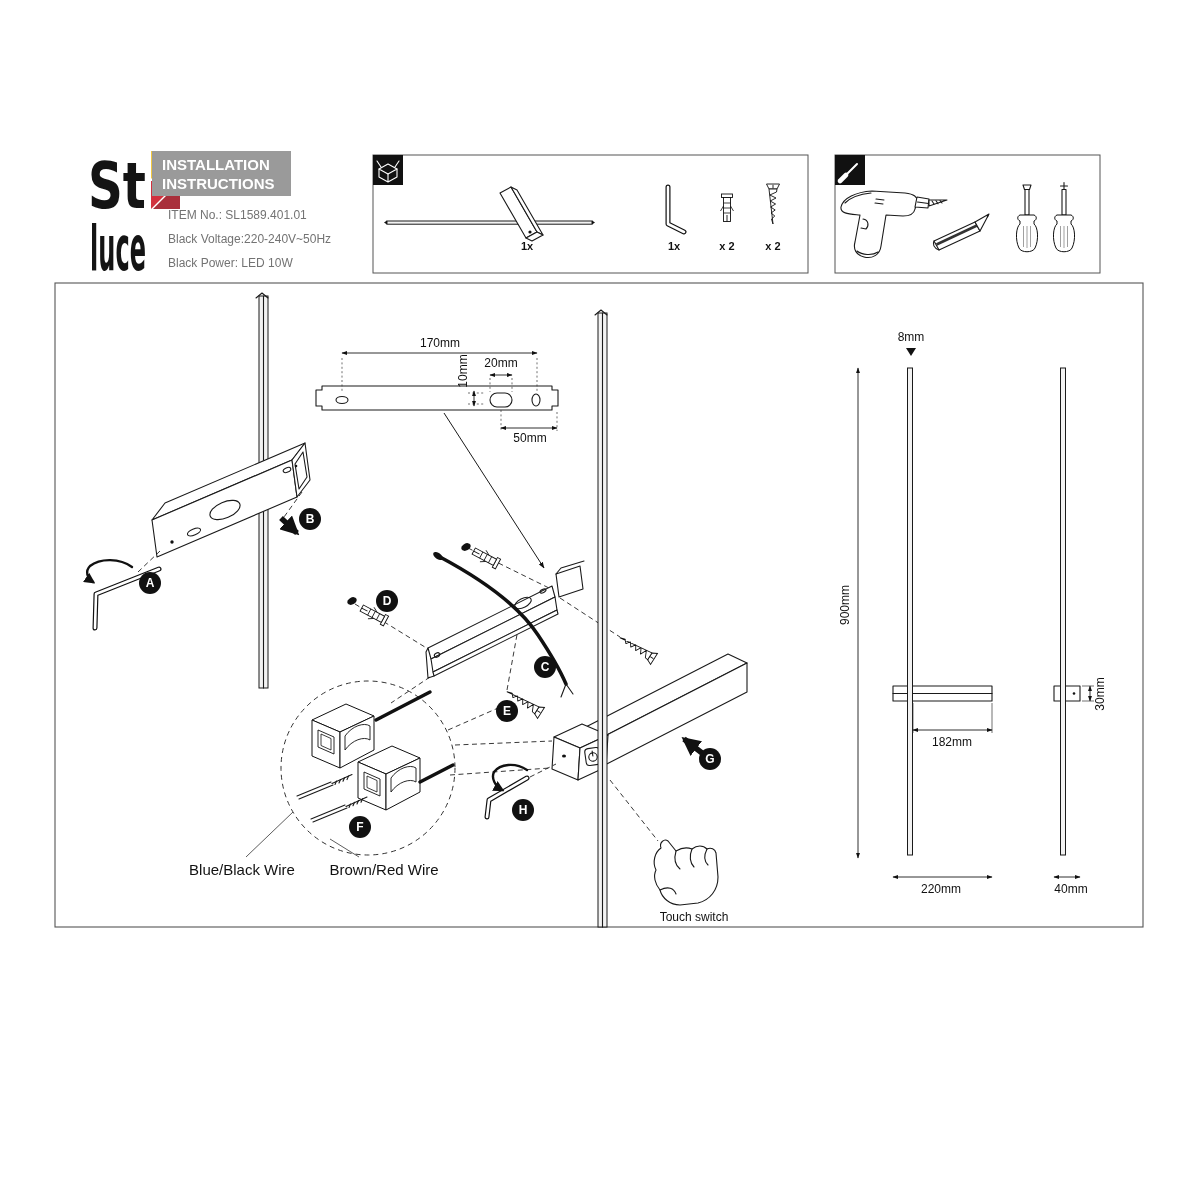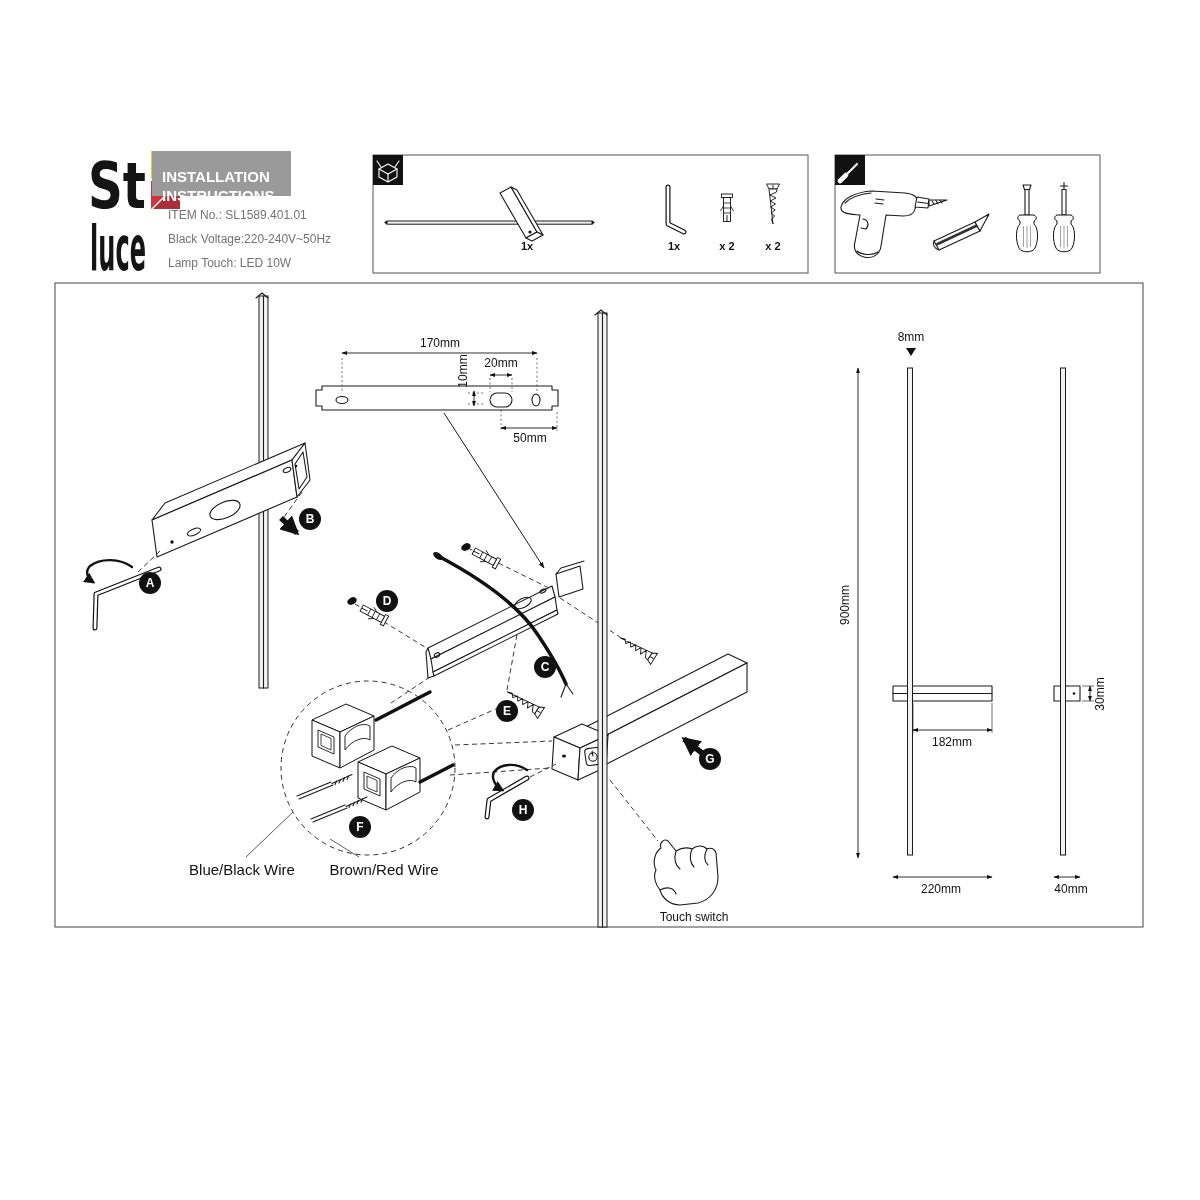--- a/index.html
+++ b/index.html
@@ -1,20 +1,20 @@
 <!DOCTYPE html>
 <html><head>
 <meta charset="utf-8">
 <style>
   html,body{margin:0;padding:0;background:#fff;}
   #page{position:relative;width:1200px;height:1200px;background:#fff;overflow:hidden;
         font-family:"Liberation Sans",sans-serif;color:#1a1a1a;}
   .abs{position:absolute;}
   #hdr-badge{left:152px;top:151px;width:139px;height:45px;background:#9a9a9a;color:#fff;
-             font-weight:bold;font-size:15px;line-height:19px;padding:16px 0 0 10px;box-sizing:border-box;}
+             font-weight:bold;font-size:15px;line-height:19px;padding:4px 0 0 10px;box-sizing:border-box;}
   #prod-info{left:168px;top:203px;font-size:12px;line-height:24px;color:#737373;white-space:nowrap;}
   
   .s  {stroke:#1a1a1a;stroke-width:1.1;fill:none;stroke-linejoin:round;stroke-linecap:round;}
   .sf {stroke:#1a1a1a;stroke-width:1.1;fill:#fff;stroke-linejoin:round;}
   .sr {stroke:#1a1a1a;stroke-width:1;fill:#f2f2f2;}
   .dim {stroke:#1a1a1a;stroke-width:0.9;fill:none;}
   .ext {stroke:#333;stroke-width:0.7;stroke-dasharray:2 2.4;fill:none;}
   .dash{stroke:#222;stroke-width:0.9;stroke-dasharray:5 3.5;fill:none;}
   .thick{stroke:#111;stroke-width:3.5;fill:none;stroke-linecap:round;}
   .keyb{stroke:#111;stroke-width:5;fill:none;stroke-linejoin:round;stroke-linecap:round;}
@@ -49,21 +49,21 @@
   </svg>
 
   <div id="hdr-badge" class="abs">
     <div>INSTALLATION</div>
     <div>INSTRUCTIONS</div>
   </div>
 
   <div id="prod-info" class="abs">
     <div>ITEM No.: SL1589.401.01</div>
     <div>Black Voltage:220-240V~50Hz</div>
-    <div>Lamp Touch: LED 10W</div>
+    <div>Black Power: LED 10W</div>
   </div>
 
   <svg class="abs" style="left:0;top:0" width="1200" height="1200">
     <defs>
       <marker id="da" viewBox="0 0 10 10" refX="9" refY="5" markerWidth="6.5" markerHeight="6.5" orient="auto-start-reverse">
         <path d="M0,1.5 L10,5 L0,8.5 Z" fill="#111"></path>
       </marker>
       <marker id="bk" viewBox="0 0 12 12" refX="10" refY="6" markerWidth="3.4" markerHeight="3.4" orient="auto">
         <path d="M0,0 L12,6 L0,12 Z" fill="#111"></path>
       </marker>

